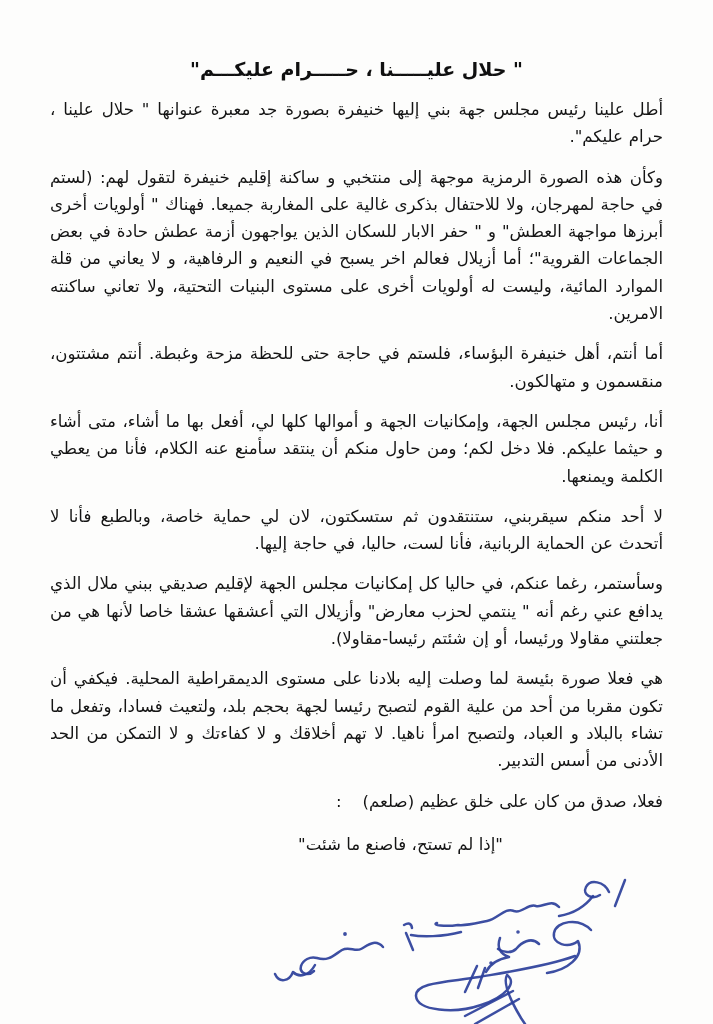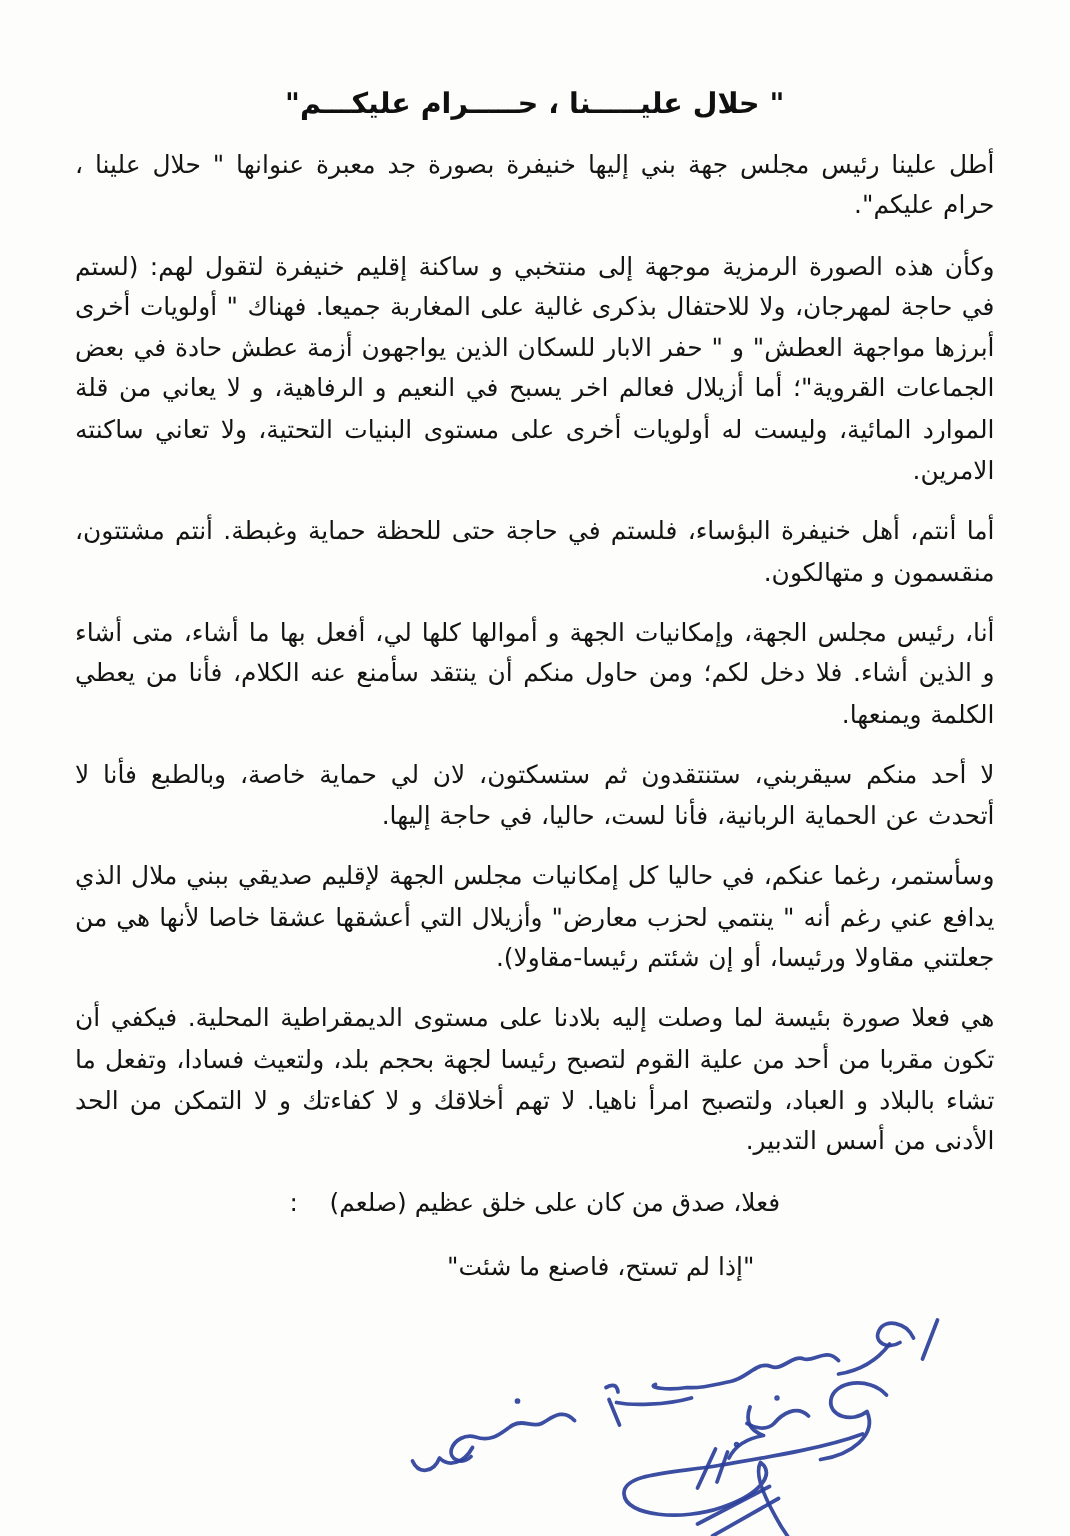--- a/index.html
+++ b/index.html
@@ -14,21 +14,21 @@
   .doc-title{
     text-align:center;font-weight:bold;font-size:19px;
     margin:0 0 16px 0;letter-spacing:0;color:#101010;
   }
   .para{
     font-size:16.6px;line-height:27.3px;margin:0 0 13px 0;
     text-align:justify;text-align-last:right;word-spacing:0.5px;
   }
   .closing-line{
     font-size:16.6px;line-height:27.3px;margin:6px 0 16px 0;
-    text-align:center;
+    text-align:right;
   }
   .quote-line{
     font-size:16.6px;line-height:27.3px;margin:8px 0 0 0;
     text-align:center;transform:translateX(44px);
   }
   .signature{
     position:absolute;left:253px;top:870px;width:410px;height:154px;
   }
   .signature svg{display:block;width:100%;height:100%;}
   .signature path,.signature circle{fill:none;stroke-width:2.5;
@@ -40,23 +40,23 @@
 
 <div class="paper">
 
   <div class="text-block">
     <h1 class="doc-title">" حلال عليـــــنا ، حـــــرام عليكـــم"</h1>
 
     <p class="para">أطل علينا رئيس مجلس جهة بني إليها خنيفرة بصورة جد معبرة عنوانها " حلال علينا ، حرام عليكم".</p>
 
     <p class="para">وكأن هذه الصورة الرمزية موجهة إلى منتخبي و ساكنة إقليم خنيفرة لتقول لهم: (لستم في حاجة لمهرجان، ولا للاحتفال بذكرى غالية على المغاربة جميعا. فهناك " أولويات أخرى أبرزها مواجهة العطش" و " حفر الابار للسكان الذين يواجهون أزمة عطش حادة في بعض الجماعات القروية"؛ أما أزيلال فعالم اخر يسبح في النعيم و الرفاهية، و لا يعاني من قلة الموارد المائية، وليست له أولويات أخرى على مستوى البنيات التحتية، ولا تعاني ساكنته الامرين.</p>
 
-    <p class="para">أما أنتم، أهل خنيفرة البؤساء، فلستم في حاجة حتى للحظة حماية وغبطة. أنتم مشتتون، منقسمون و متهالكون.</p>
+    <p class="para">أما أنتم، أهل خنيفرة البؤساء، فلستم في حاجة حتى للحظة مزحة وغبطة. أنتم مشتتون، منقسمون و متهالكون.</p>
 
-    <p class="para">أنا، رئيس مجلس الجهة، وإمكانيات  الجهة و أموالها كلها لي، أفعل بها ما أشاء، متى أشاء و الذين أشاء. فلا دخل لكم؛ ومن حاول منكم أن ينتقد سأمنع عنه الكلام، فأنا من يعطي الكلمة ويمنعها.</p>
+    <p class="para">أنا، رئيس مجلس الجهة، وإمكانيات  الجهة و أموالها كلها لي، أفعل بها ما أشاء، متى أشاء و حيثما عليكم. فلا دخل لكم؛ ومن حاول منكم أن ينتقد سأمنع عنه الكلام، فأنا من يعطي الكلمة ويمنعها.</p>
 
     <p class="para">لا أحد منكم سيقربني، ستنتقدون ثم ستسكتون، لان لي حماية خاصة، وبالطبع فأنا لا أتحدث عن الحماية الربانية، فأنا لست، حاليا، في حاجة إليها.</p>
 
     <p class="para">وسأستمر، رغما عنكم، في حاليا كل إمكانيات مجلس الجهة لإقليم صديقي ببني ملال الذي يدافع عني رغم أنه " ينتمي لحزب معارض" وأزيلال التي أعشقها عشقا خاصا لأنها هي من جعلتني مقاولا ورئيسا، أو إن شئتم رئيسا-مقاولا).</p>
 
     <p class="para">هي فعلا صورة بئيسة لما وصلت إليه بلادنا على مستوى الديمقراطية المحلية. فيكفي أن تكون مقربا من أحد من علية القوم لتصبح رئيسا لجهة بحجم بلد، ولتعيث فسادا، وتفعل ما تشاء بالبلاد و العباد، ولتصبح امرأ ناهيا. لا تهم أخلاقك و لا كفاءتك و لا التمكن من الحد الأدنى من أسس التدبير.</p>
 
     <p class="closing-line">فعلا، صدق من كان على خلق عظيم (صلعم)&nbsp;&nbsp;&nbsp;&nbsp;:</p>
 
     <p class="quote-line">"إذا لم تستح، فاصنع ما شئت"</p>

